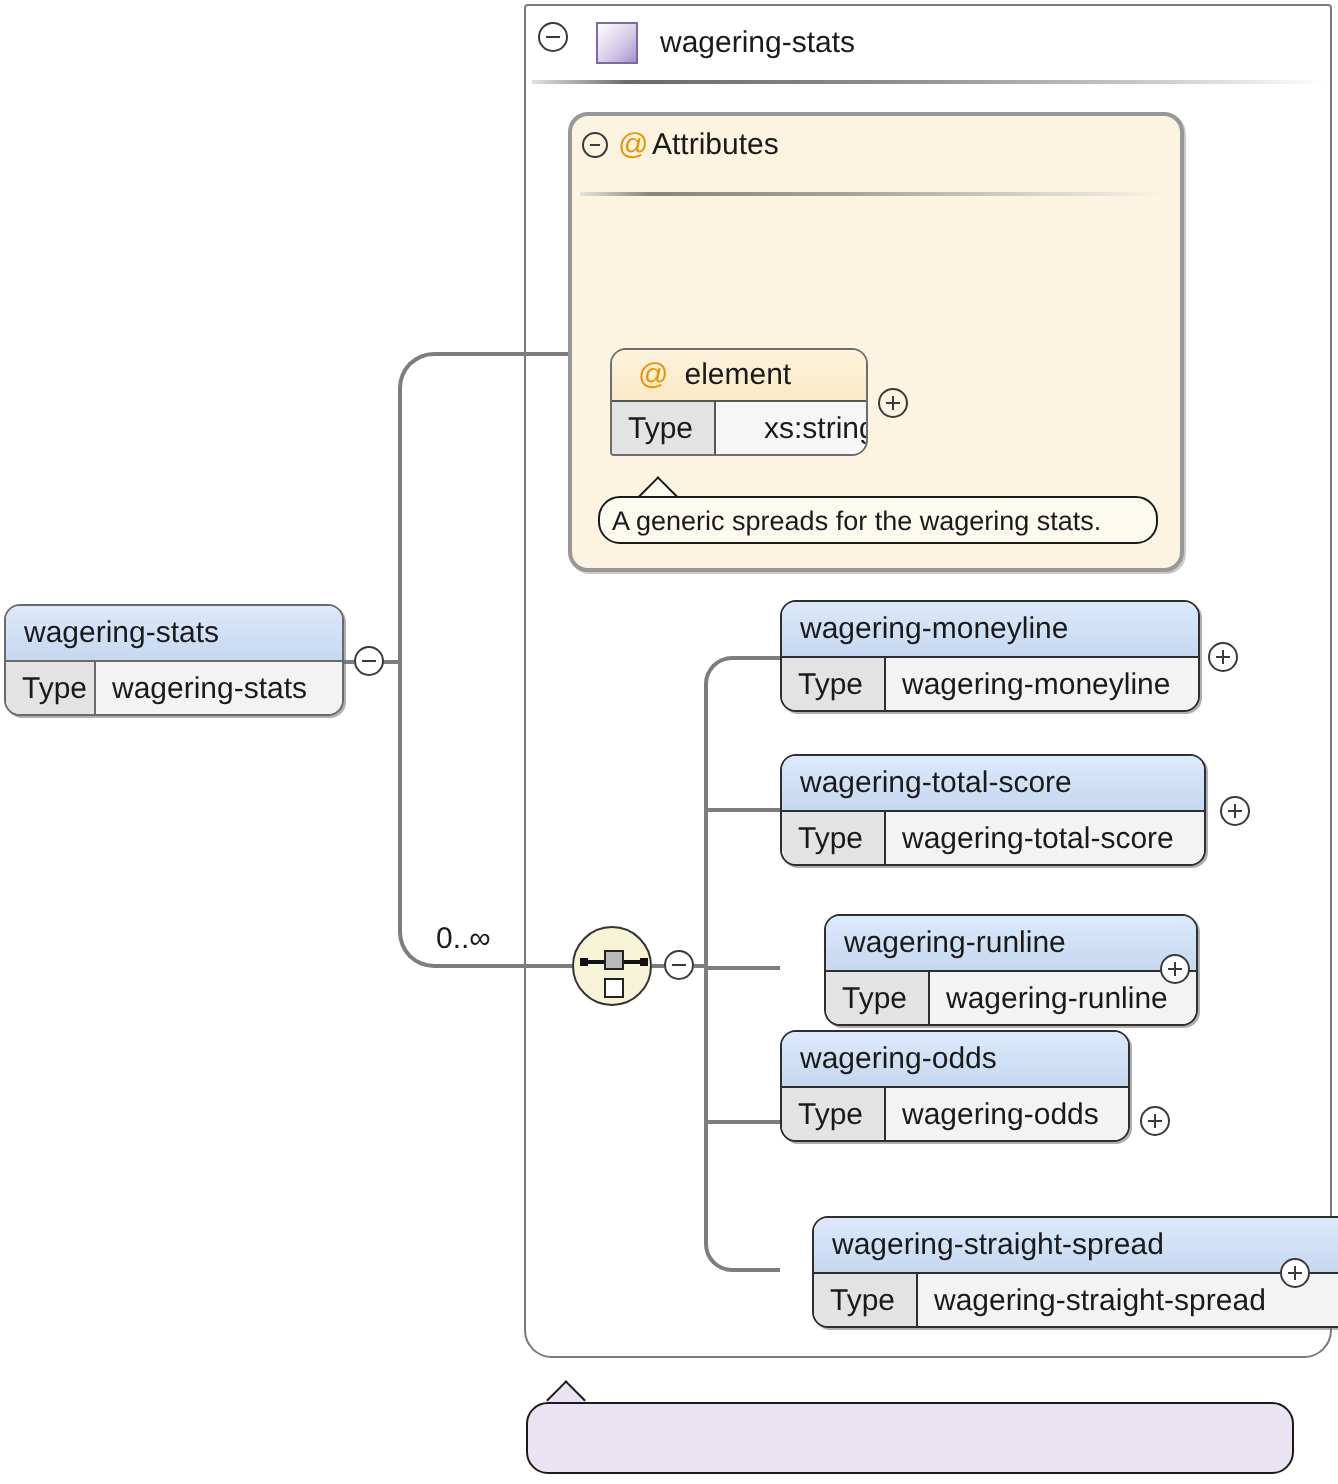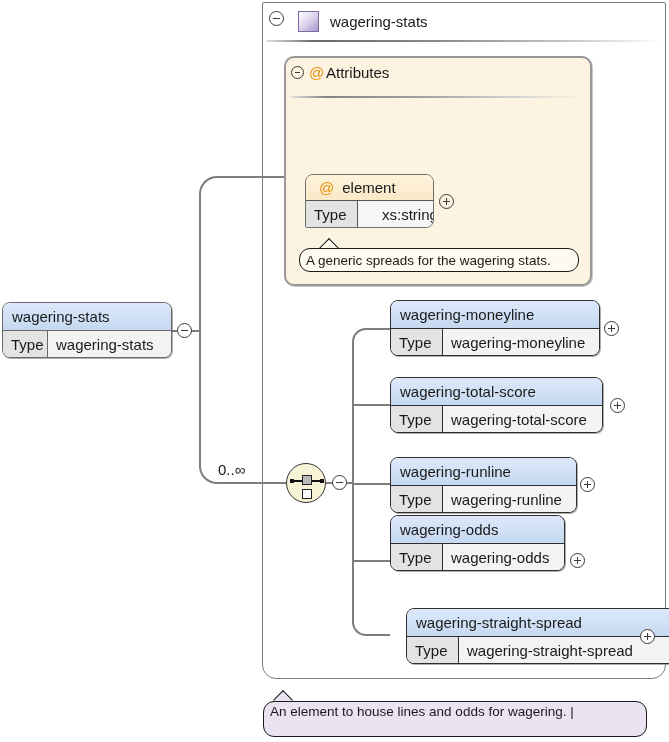--- a/index.html
+++ b/index.html
@@ -145,21 +145,21 @@
 
   <div class="abs ebox" style="left:390px;top:377px;width:213px;">
     <div class="hdr">wagering-total-score</div>
     <div class="row">
       <div class="cl">Type</div>
       <div class="cv">wagering-total-score</div>
     </div>
   </div>
   <div class="abs tgl plus" style="left:610px;top:398px;"></div>
 
-  <div class="abs ebox" style="left:390px;top:457px;width:187px;">
+  <div class="abs ebox" style="left:412px;top:457px;width:187px;">
     <div class="hdr">wagering-runline</div>
     <div class="row">
       <div class="cl">Type</div>
       <div class="cv">wagering-runline</div>
     </div>
   </div>
   <div class="abs tgl plus" style="left:580px;top:477px;"></div>
 
   <div class="abs ebox" style="left:390px;top:515px;width:175px;">
     <div class="hdr">wagering-odds</div>
@@ -174,16 +174,15 @@
     <div class="hdr">wagering-straight-spread</div>
     <div class="row">
       <div class="cl">Type</div>
       <div class="cv">wagering-straight-spread</div>
     </div>
   </div>
   <div class="abs tgl plus" style="left:640px;top:629px;"></div>
 
   <div class="abs tip" style="left:276px;top:693px;background:#e9e3f2;"></div>
   <div class="abs bubble" style="left:263px;top:701px;width:384px;height:36px;background:#e9e3f2;padding:2px 6px;line-height:16px;">
-    <div>An element to house lines and odds for wagering. |</div>
   </div>
 
 </div>
 
 </body></html>

